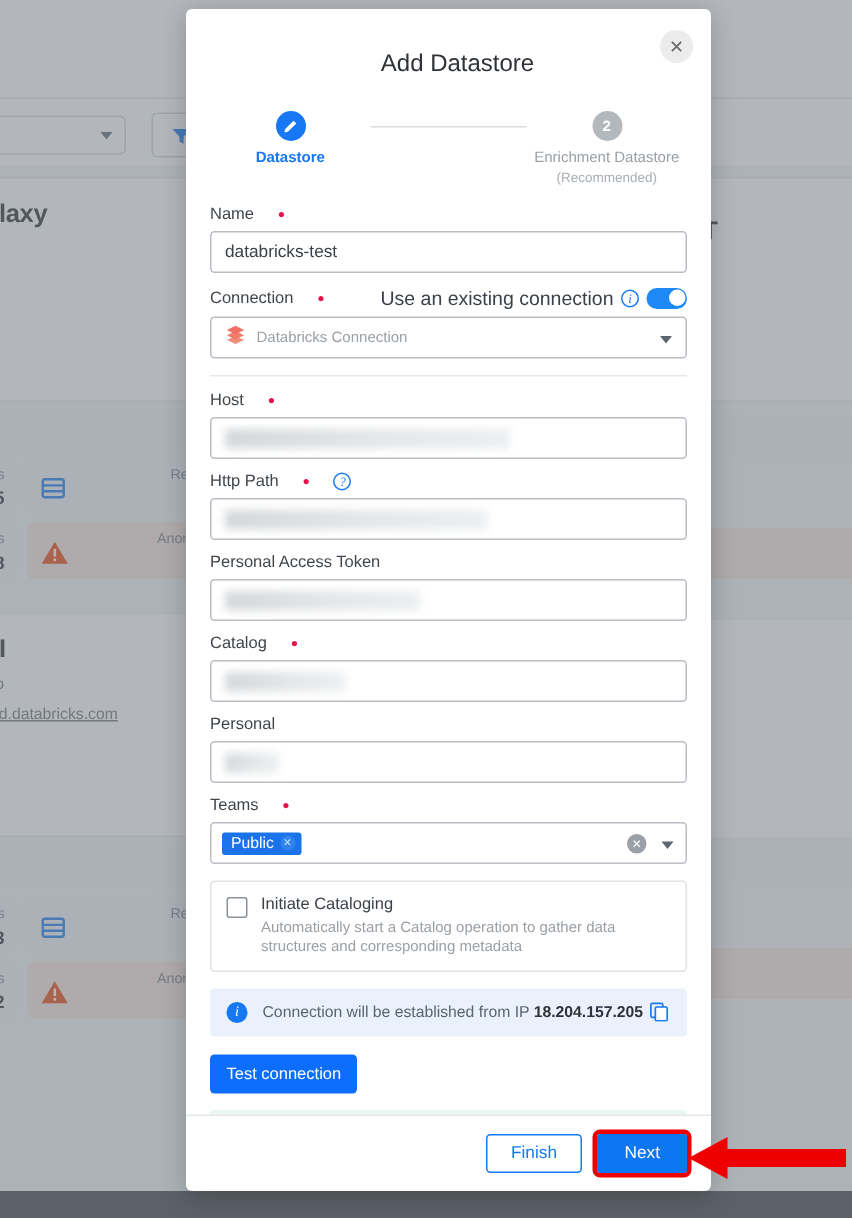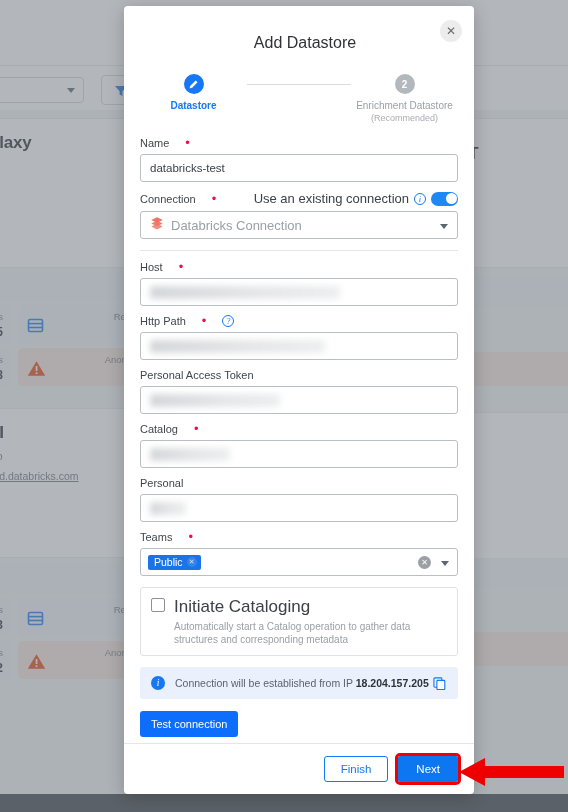--- a/index.html
+++ b/index.html
@@ -181,21 +181,21 @@
     position: absolute; right: 1.5px; top: 1.5px;
     width: 11px; height: 11px; border-radius: 50%; background: #fff;
   }
 
   .select-box {
     width: 100%; height: 28px;
     border: 1px solid #b9bec4; border-radius: 3px;
     display: flex; align-items: center; padding: 0 9px;
     background: #fff; position: relative;
   }
-  .select-box .txt { font-size: 13px; color: #9aa0a6; margin-left: 7px; }
+  .select-box .txt { font-size: 10px; color: #9aa0a6; margin-left: 7px; }
   .select-box .caret2 {
     position: absolute; right: 9px; top: 12px;
     width: 0; height: 0;
     border-left: 4px solid transparent; border-right: 4px solid transparent;
     border-top: 5px solid #5c6670;
   }
 
   .divider { height: 1px; background: #e4e7ea; margin: 11px 0 10px 0; }
 
   
@@ -231,21 +231,21 @@
   
   .cat-block {
     border: 1px solid #dfe2e6; border-radius: 3px;
     padding: 9px 10px; display: flex; gap: 9px;
     margin-top: 11px;
   }
   .cbox {
     width: 14px; height: 14px; border: 1.3px solid #8b9199;
     border-radius: 2px; flex: 0 0 14px; margin-top: 1px; background:#fff;
   }
-  .cat-title { font-size: 17px; color: #3b4148; }
+  .cat-title { font-size: 11px; color: #3b4148; }
   .cat-desc { font-size: 10px; color: #9aa0a6; line-height: 13px; margin-top: 3px; }
 
   
   .ip-banner {
     margin-top: 11px; background: #eaf1fd; border-radius: 3px;
     height: 32px; display: flex; align-items: center; padding: 0 11px;
     position: relative;
   }
   .ip-ic {
     width: 14px; height: 14px; border-radius: 50%; background: #1678f2;

